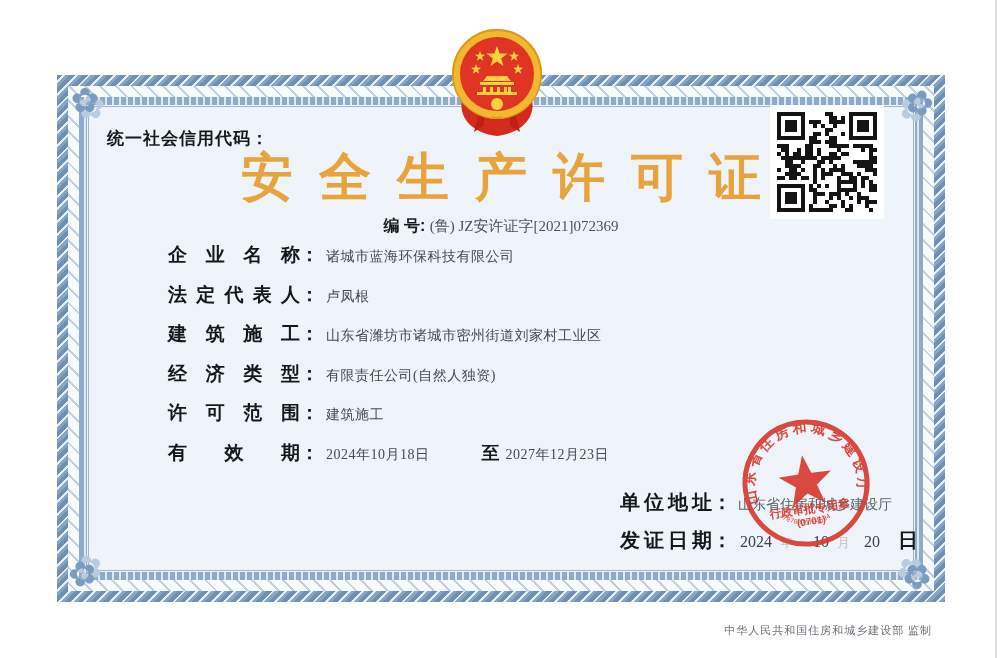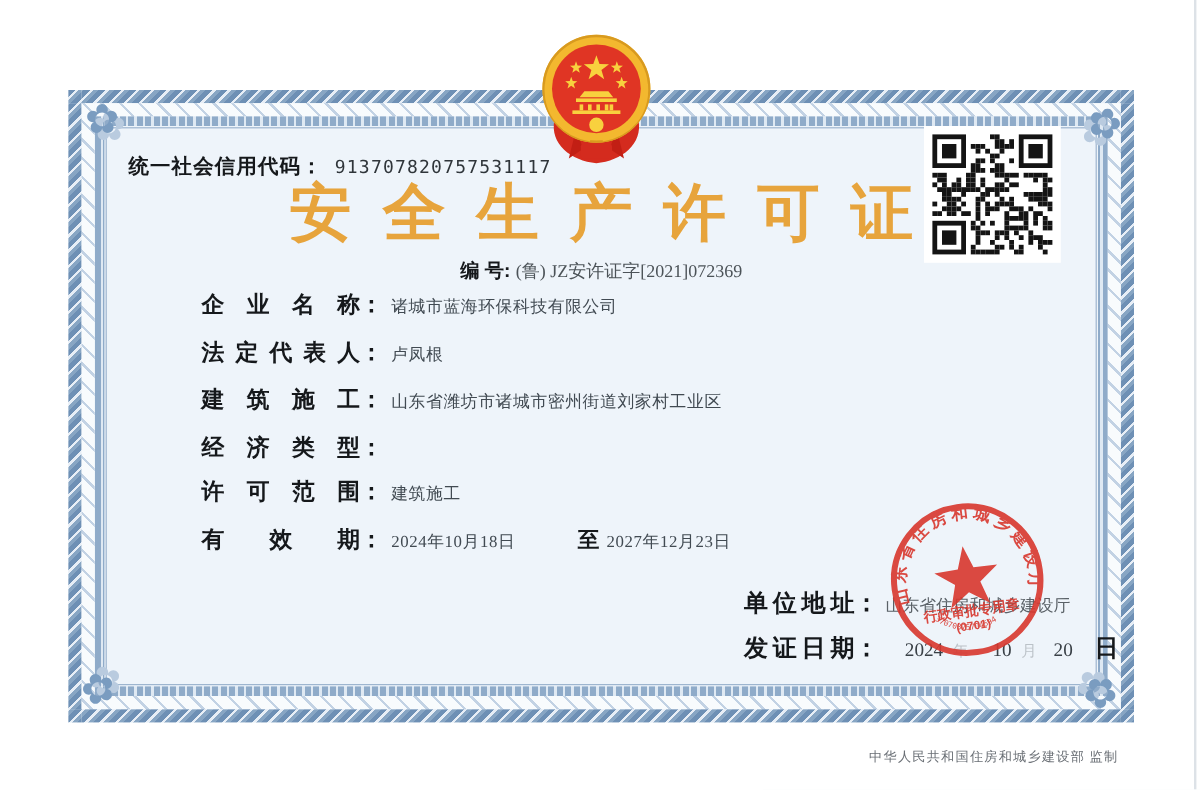--- a/index.html
+++ b/index.html
@@ -63,21 +63,21 @@
   
   .issue-row { position:absolute; display:flex; align-items:baseline; }
   .issuer-row { left:620px; top:489px; }
   .date-row { left:620px; top:527px; }
   .i-label { display:inline-block; width:92px; font-size:20px; font-weight:900;
     color:#15181b; text-align:justify; text-align-last:justify; }
   .i-colon { font-size:20px; font-weight:900; color:#15181b; }
   .i-value { margin-left:6px; font-size:14px; color:#5a6167;
     font-family:"Liberation Serif", serif; }
   .d-num { font-size:16px; color:#3a4147; font-family:"Liberation Serif", serif; }
-  .d-y { margin-left:22px; } .d-m { margin-left:20px; } .d-d { margin-left:14px; }
+  .d-y { margin-left:8px; } .d-m { margin-left:20px; } .d-d { margin-left:14px; }
   .d-unit { font-size:13px; color:#6b7278; opacity:.38; margin-left:8px; }
   .d-ri { margin-left:18px; font-size:20px; font-weight:900; color:#15181b; opacity:1; }
 
   .stamp { position:absolute; left:737px; top:414px; width:138px; height:138px;
     opacity:.9; transform:rotate(-8deg); }
 
   .footer-note { position:absolute; right:68px; top:623px; font-size:11px;
     color:#6a6f75; letter-spacing:1px; font-family:"Liberation Serif", serif; }
 </style>
 </head>
@@ -348,21 +348,20 @@
         <i style="left:52px;top:96px"></i>
         <i style="left:68px;top:96px"></i>
         <i style="left:72px;top:96px"></i>
         <i style="left:92px;top:96px"></i>
       </div>
   </div>
 
   <div class="credit-row">
     <span class="credit-label"><span>统一社会信用代码</span></span>
     <span class="credit-label">：</span>
-    <span class="credit-value">913707820757531117</span>
   </div>
 
   <div class="title">安全生产许可证</div>
 
   <div class="serial-row">
     <span class="serial-label">编 号:</span>
     <span class="serial-value">(鲁) JZ安许证字[2021]072369</span>
   </div>
 
   <div class="fields">
@@ -377,20 +376,21 @@
       <span class="f-value">卢凤根</span>
     </div>
     <div class="field-row">
       <span class="f-label">建筑施工</span>
         <span class="f-colon">：</span>
       <span class="f-value">山东省潍坊市诸城市密州街道刘家村工业区</span>
     </div>
     <div class="field-row">
       <span class="f-label">经济类型</span>
         <span class="f-colon">：</span>
+      <span class="f-value">有限责任公司(自然人独资)</span>
     </div>
     <div class="field-row">
       <span class="f-label">许可范围</span>
         <span class="f-colon">：</span>
       <span class="f-value">建筑施工</span>
     </div>
     <div class="field-row">
       <span class="f-label">有效期</span>
         <span class="f-colon">：</span>
       <span class="f-value">2024年10月18日</span>

